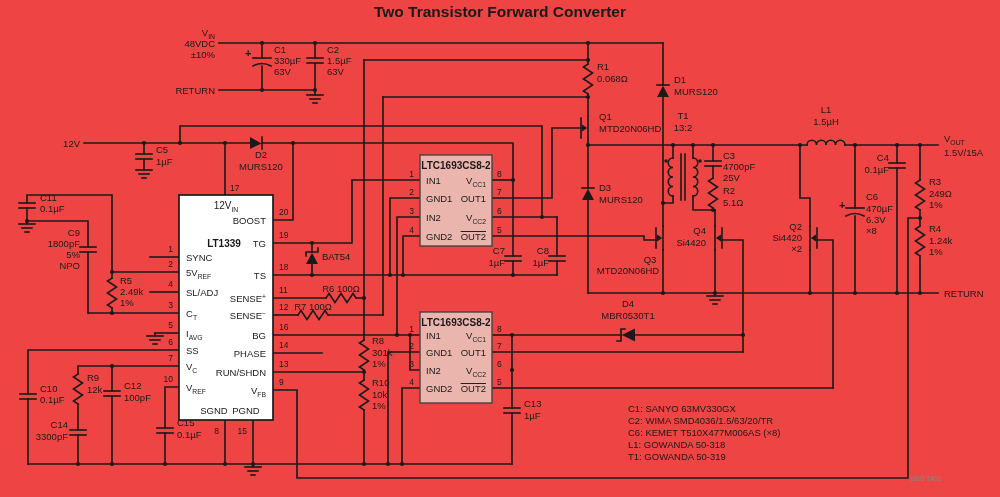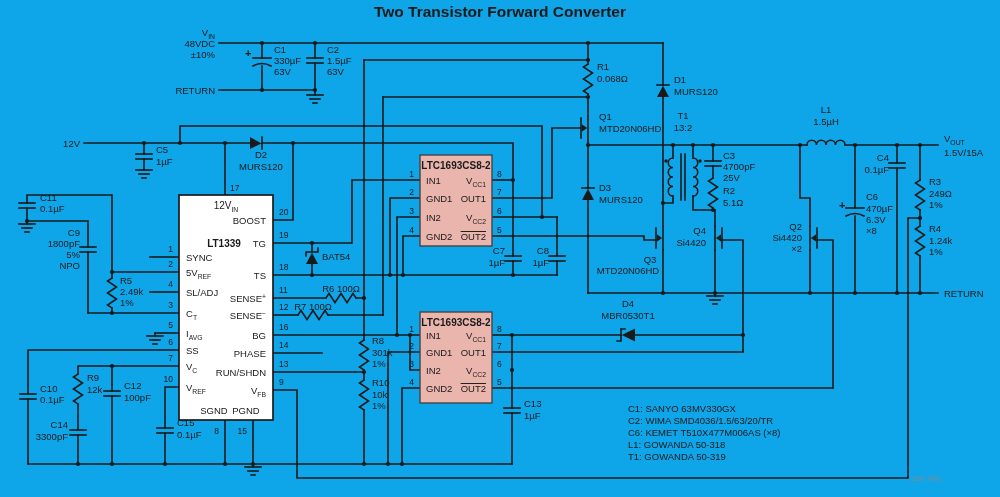--- a/index.html
+++ b/index.html
@@ -1,16 +1,16 @@
 <!DOCTYPE html>
 <html><head>
 <meta charset="utf-8">
 <style>
   html,body{margin:0;padding:0;background:#fff;}
-  .stage{position:relative;width:1000px;height:497px;background:#0ea5e9;font-family:"Liberation Sans",sans-serif;overflow:hidden;}
+  .stage{position:relative;width:1000px;height:497px;background:#ef4444;font-family:"Liberation Sans",sans-serif;overflow:hidden;}
   svg text{fill:#1a1a1a;font-family:"Liberation Sans",sans-serif;font-size:9.5px;}
   svg .ttl{font-size:15.5px;font-weight:bold;}
   svg .prt{font-size:10px;font-weight:bold;}
   svg .big{font-size:10px;}
   svg .num{font-size:8.5px;}
   svg .sb{font-size:6.8px;}
   svg .sp{font-size:6.8px;}
   svg .plus{font-size:11px;font-weight:bold;}
   svg .tag{font-size:6.5px;fill:#888;}
   svg .ov{text-decoration:overline;}

